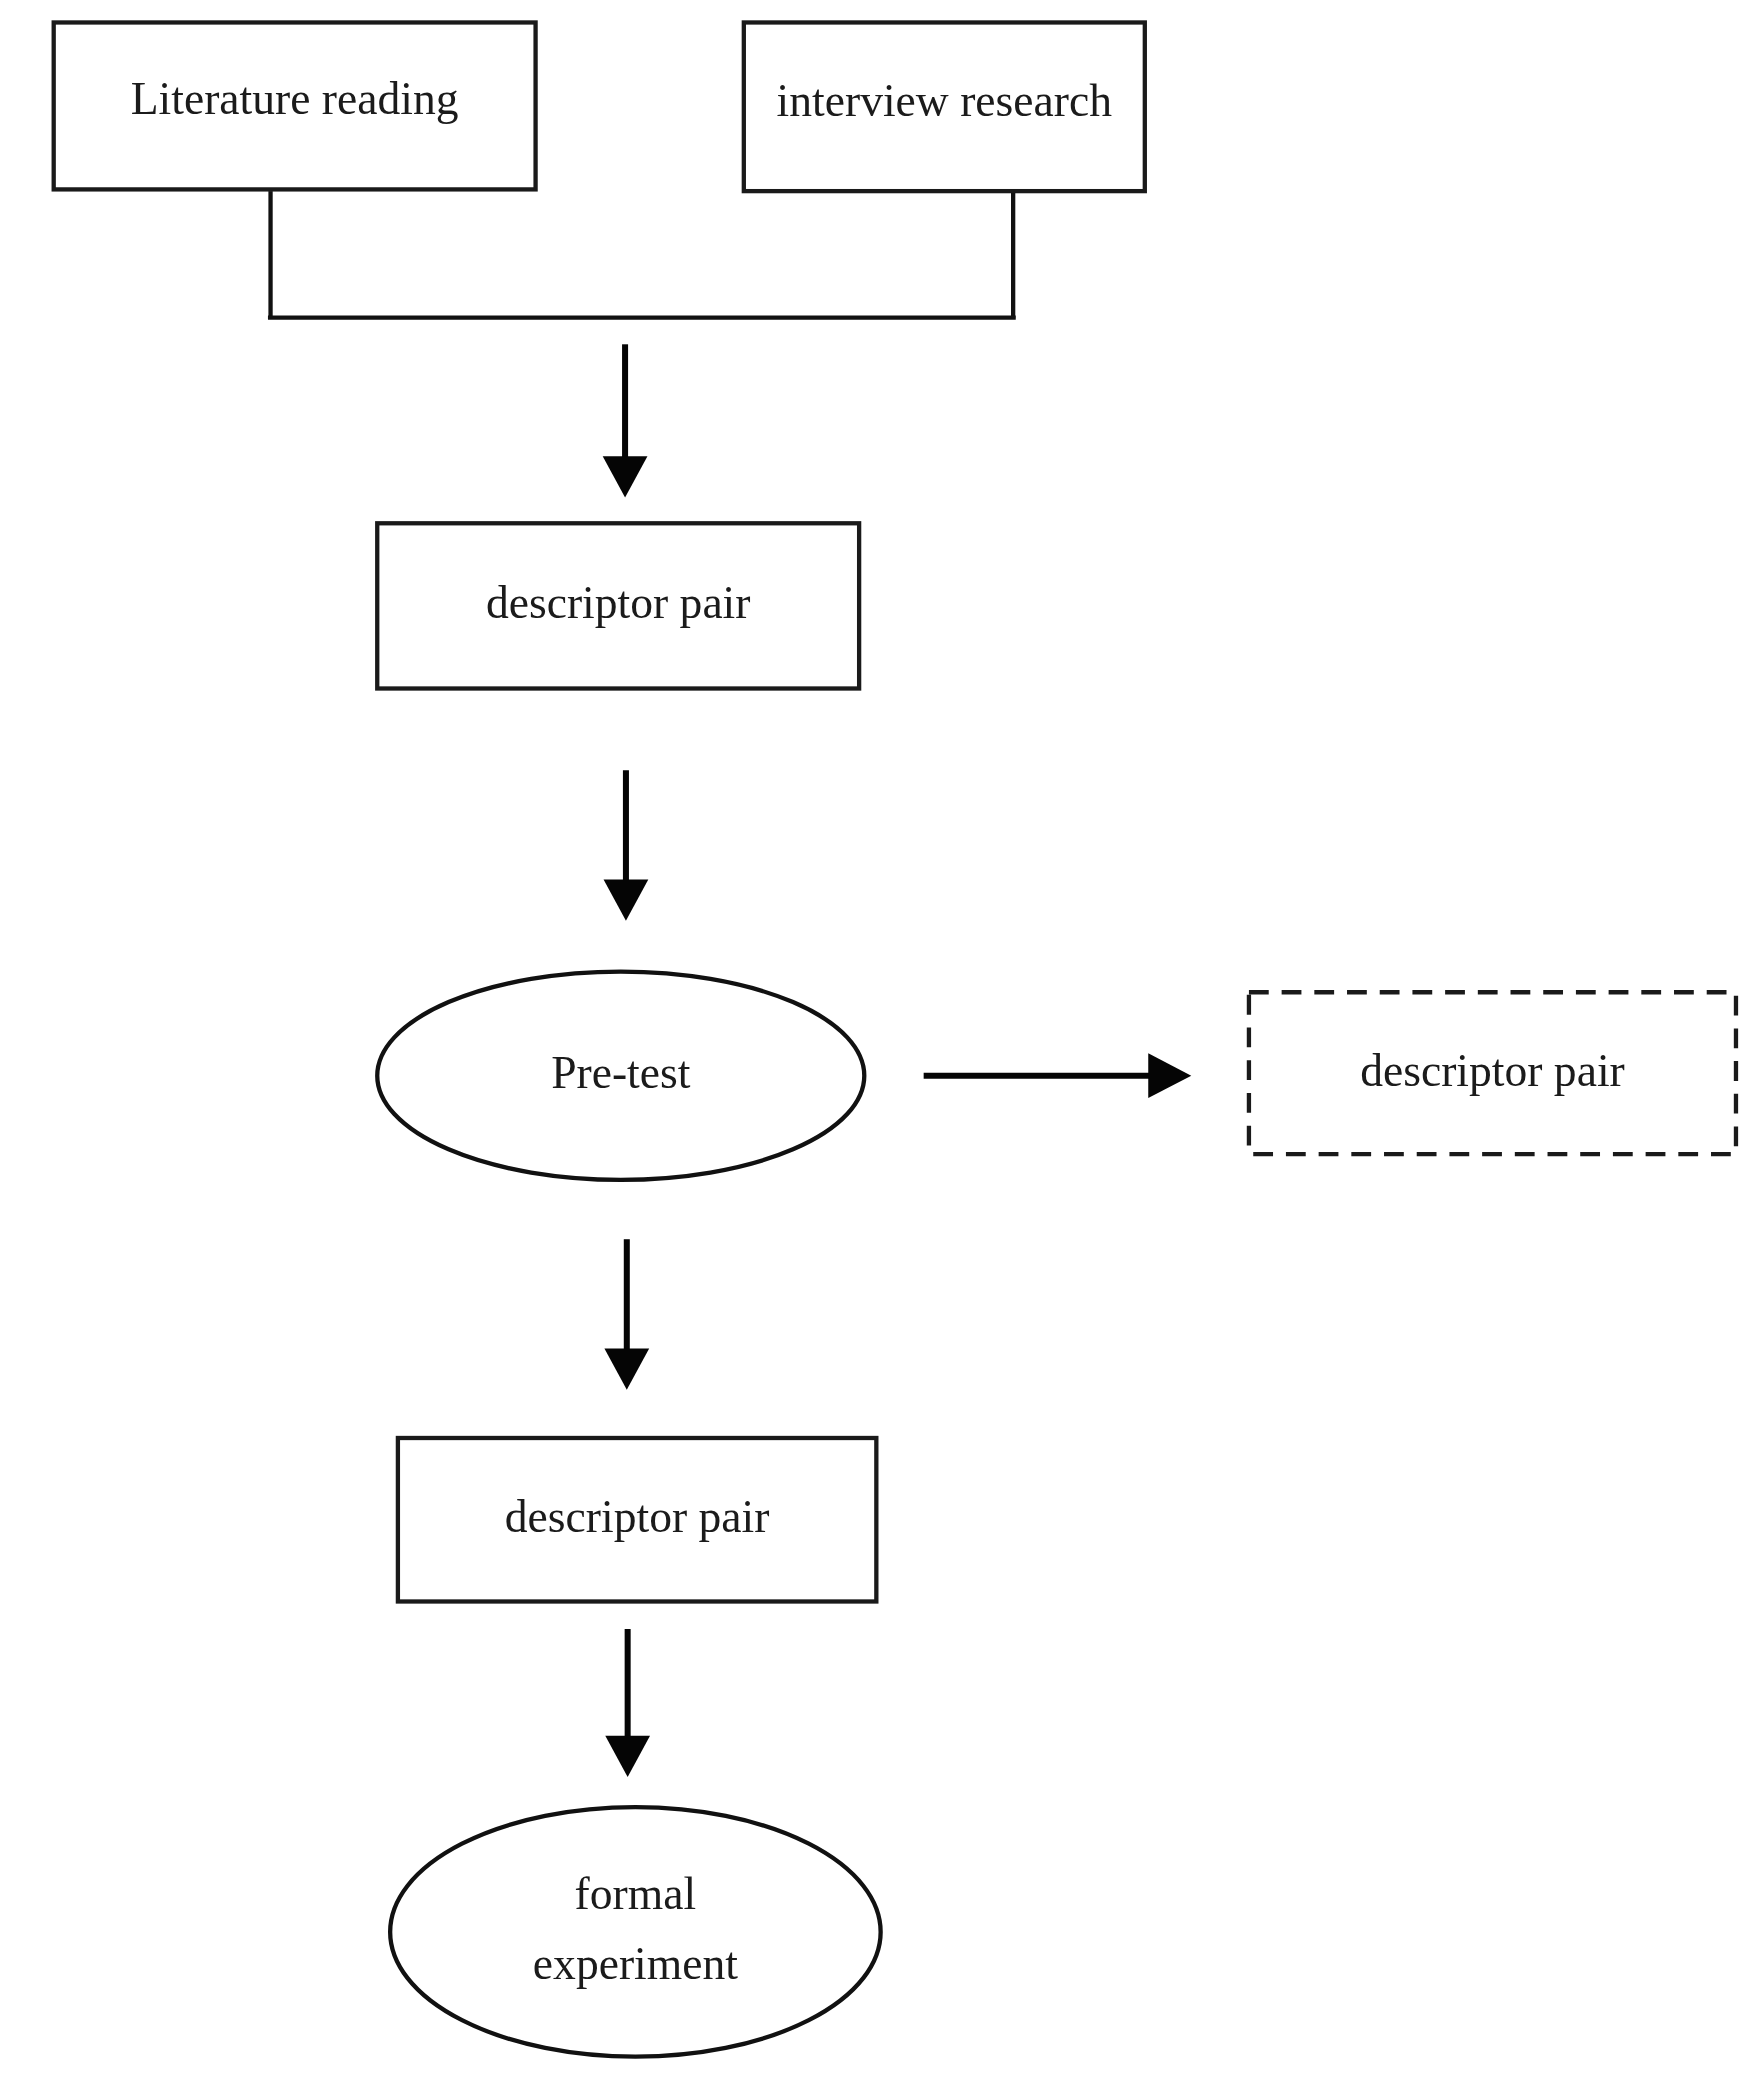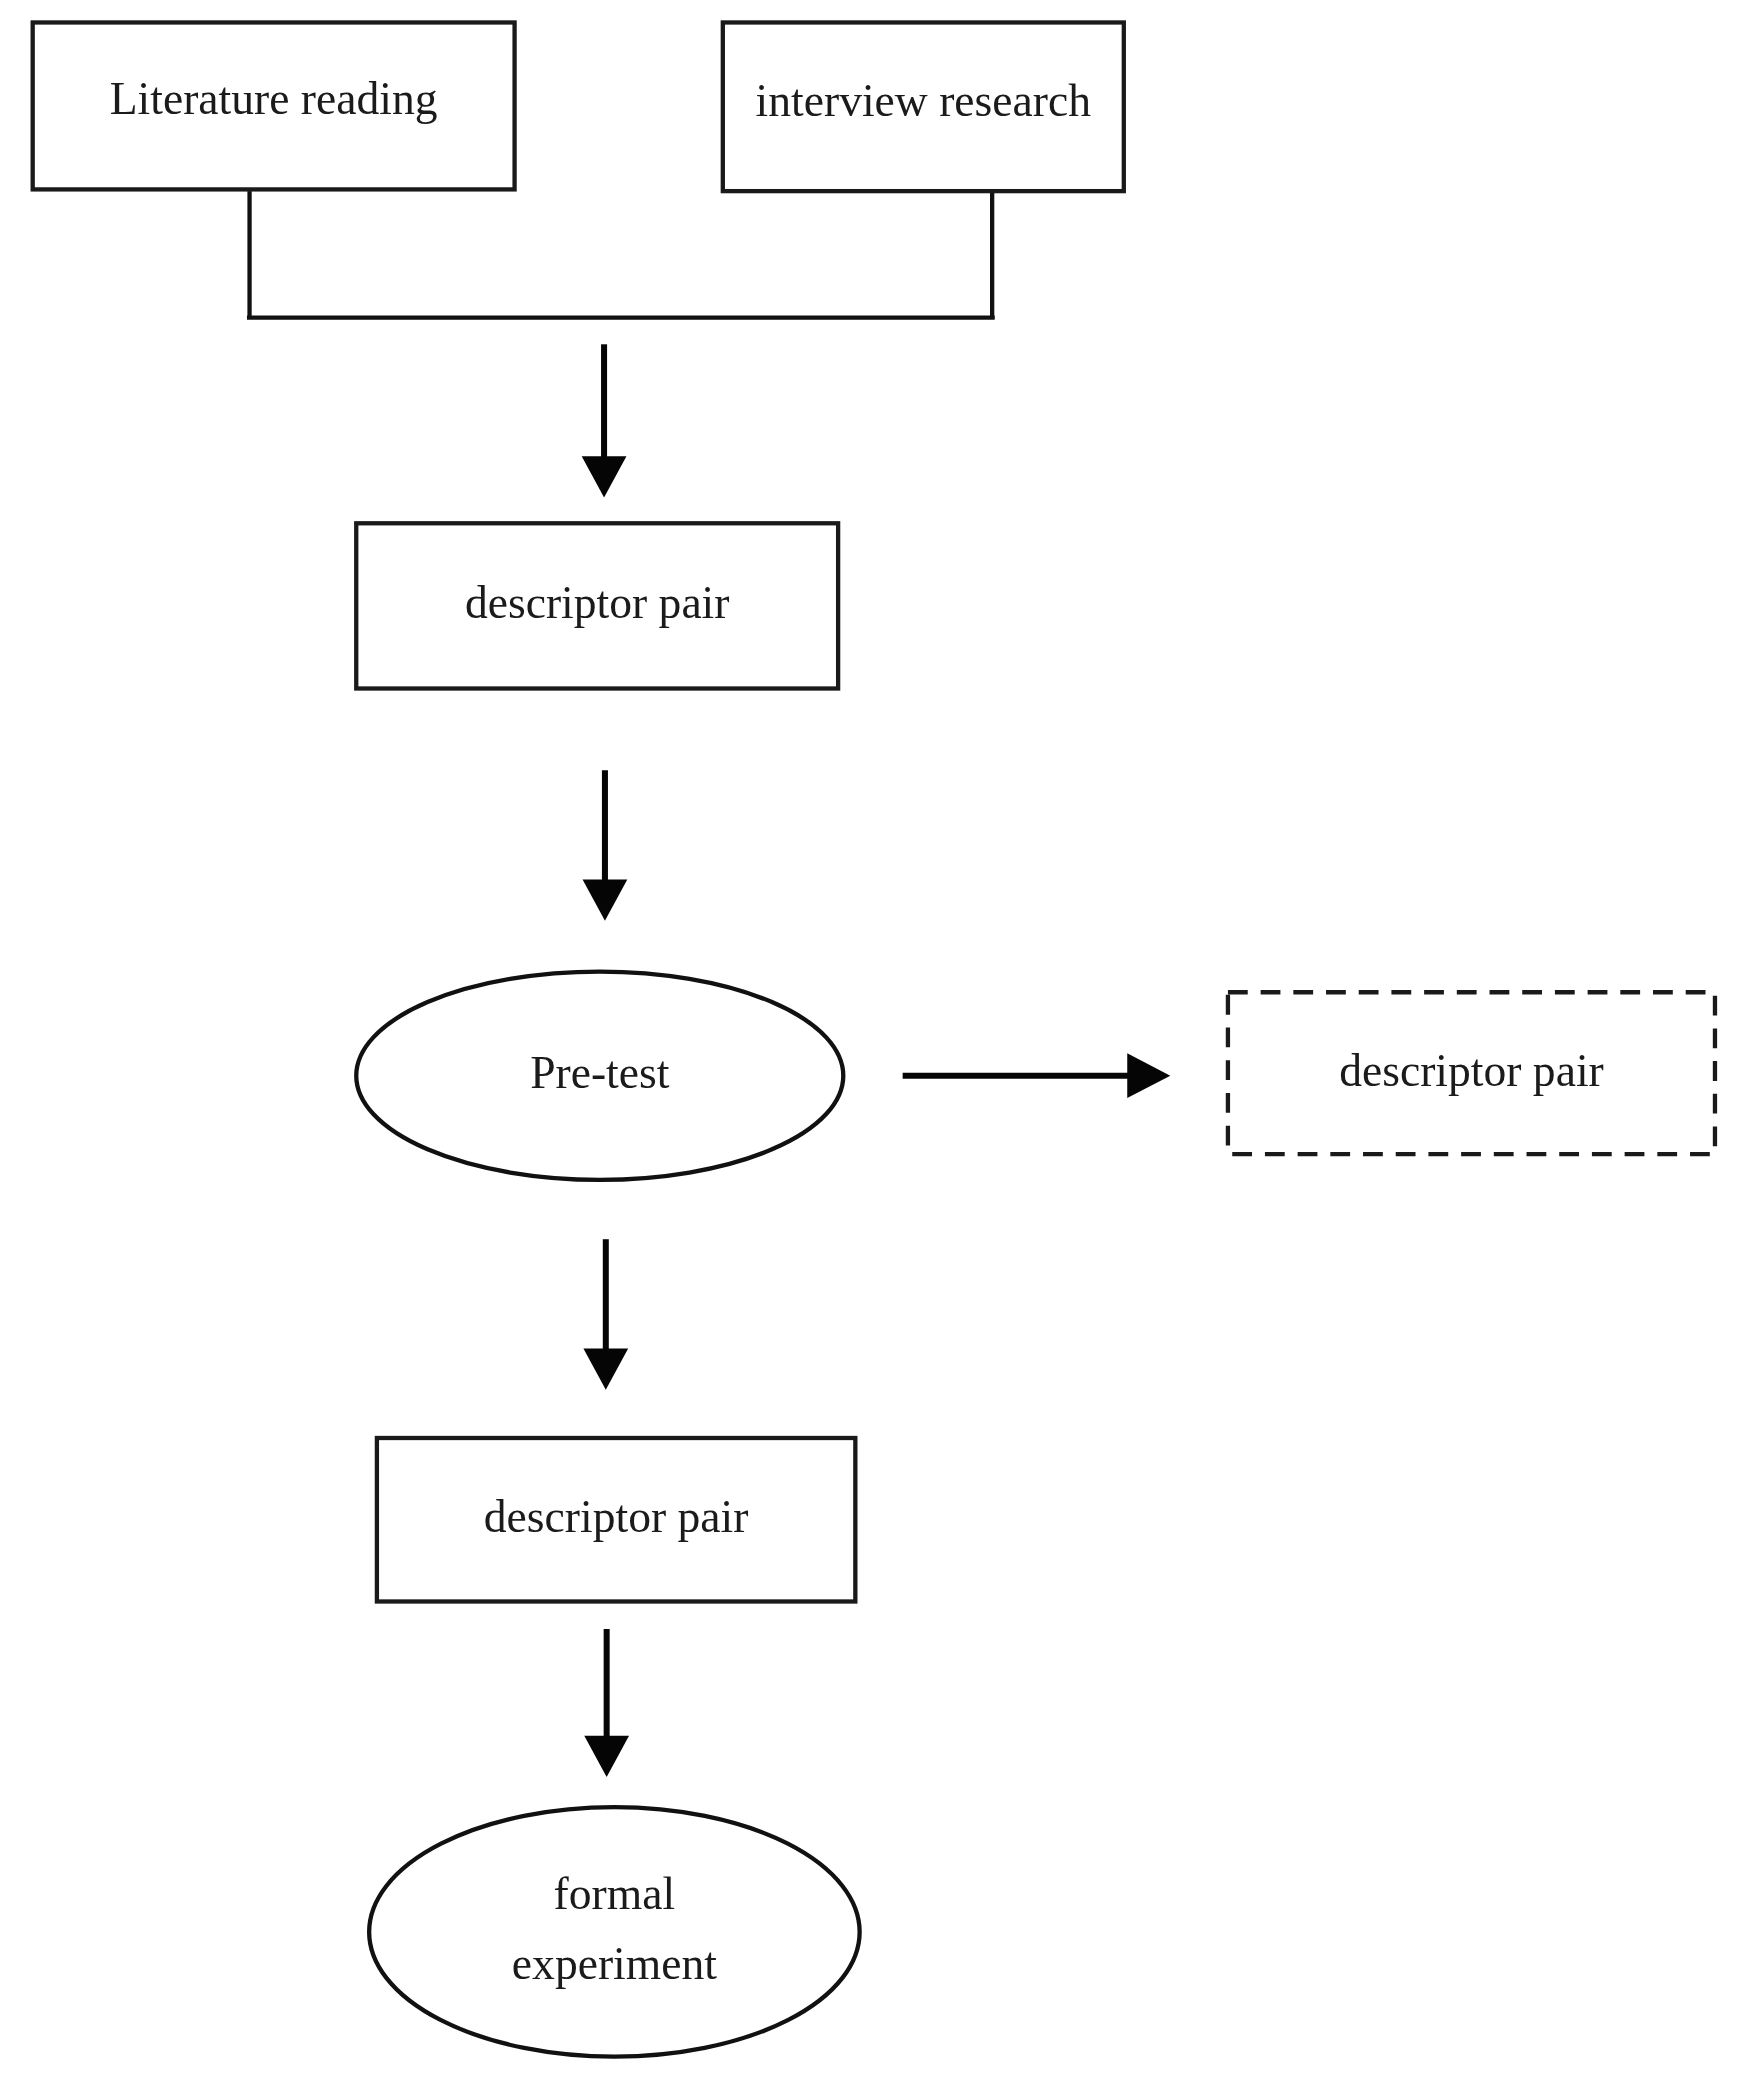--- a/index.html
+++ b/index.html
@@ -12,20 +12,21 @@
     width: 1758px;
     height: 2074px;
     overflow: hidden;
     font-family: "Liberation Serif", "DejaVu Serif", serif;
   }
   #flowchart-root {
     position: relative;
     width: 1724px;
     height: 2074px;
     background: #ffffff;
+    margin-left: 21px;
   }
   svg#flow-svg {
     display: block;
     width: 1758px;
     height: 2074px;
   }
   .node-box {
     fill: #ffffff;
     stroke: #1a1a1a;
     stroke-width: 5;

